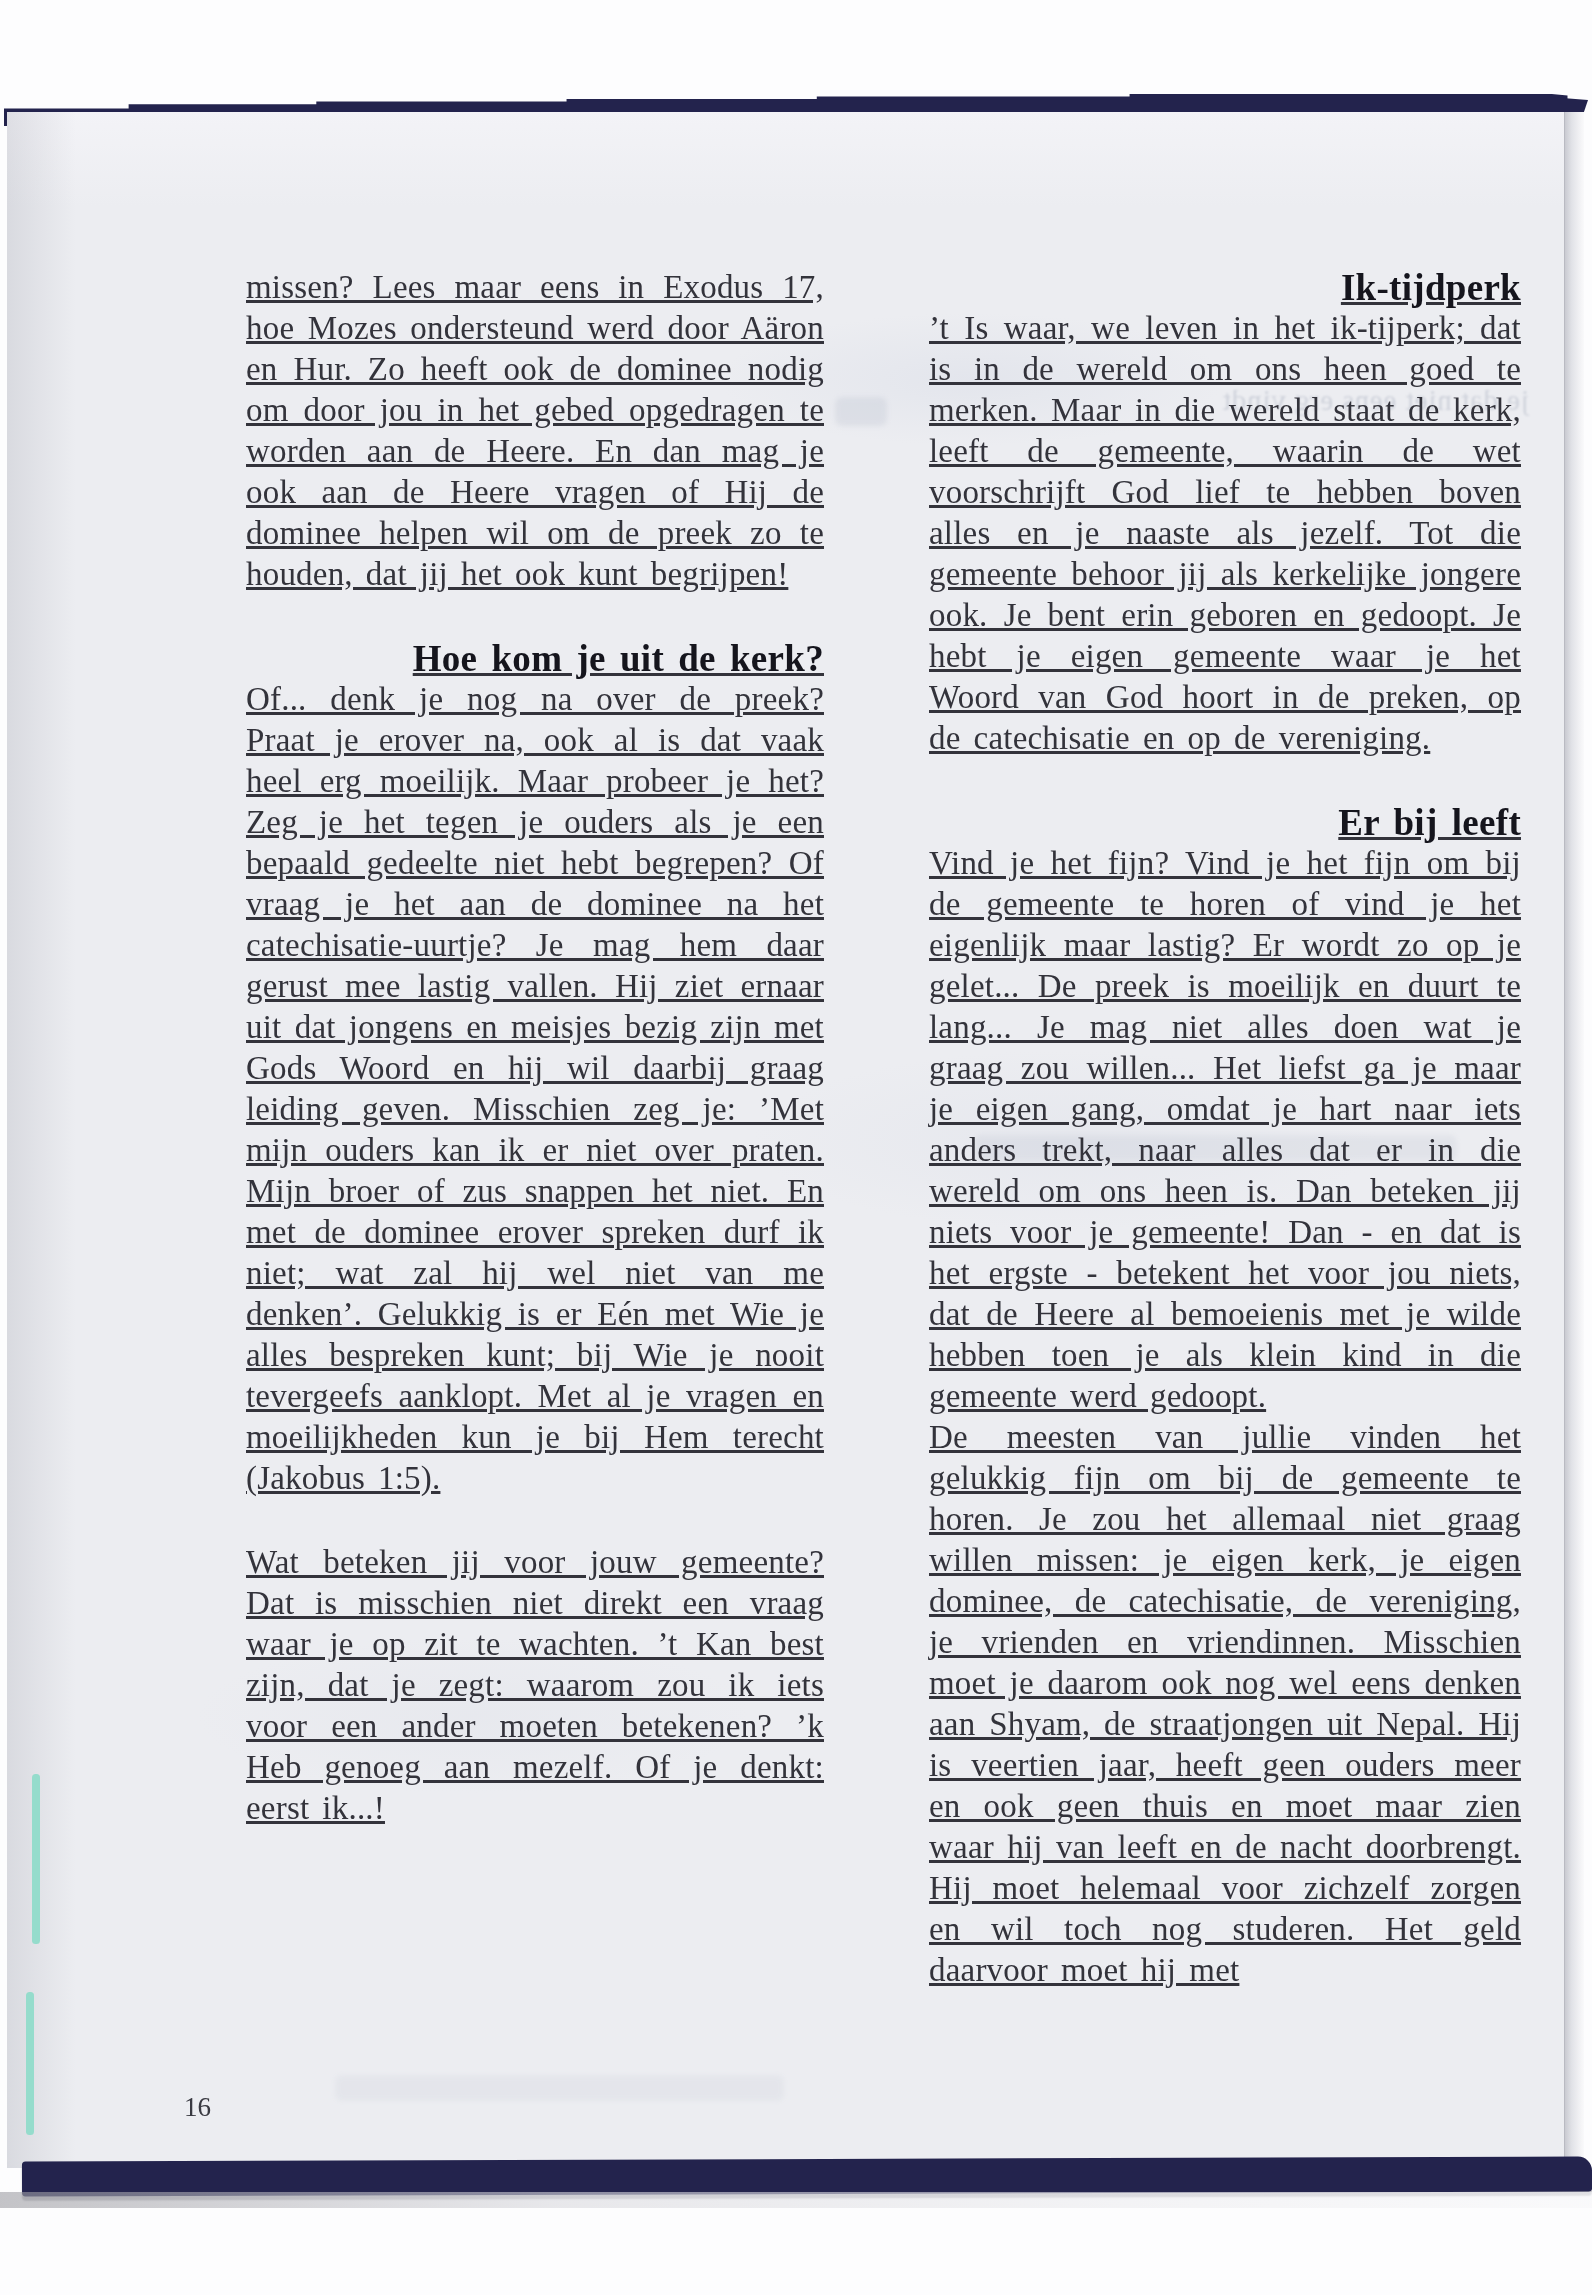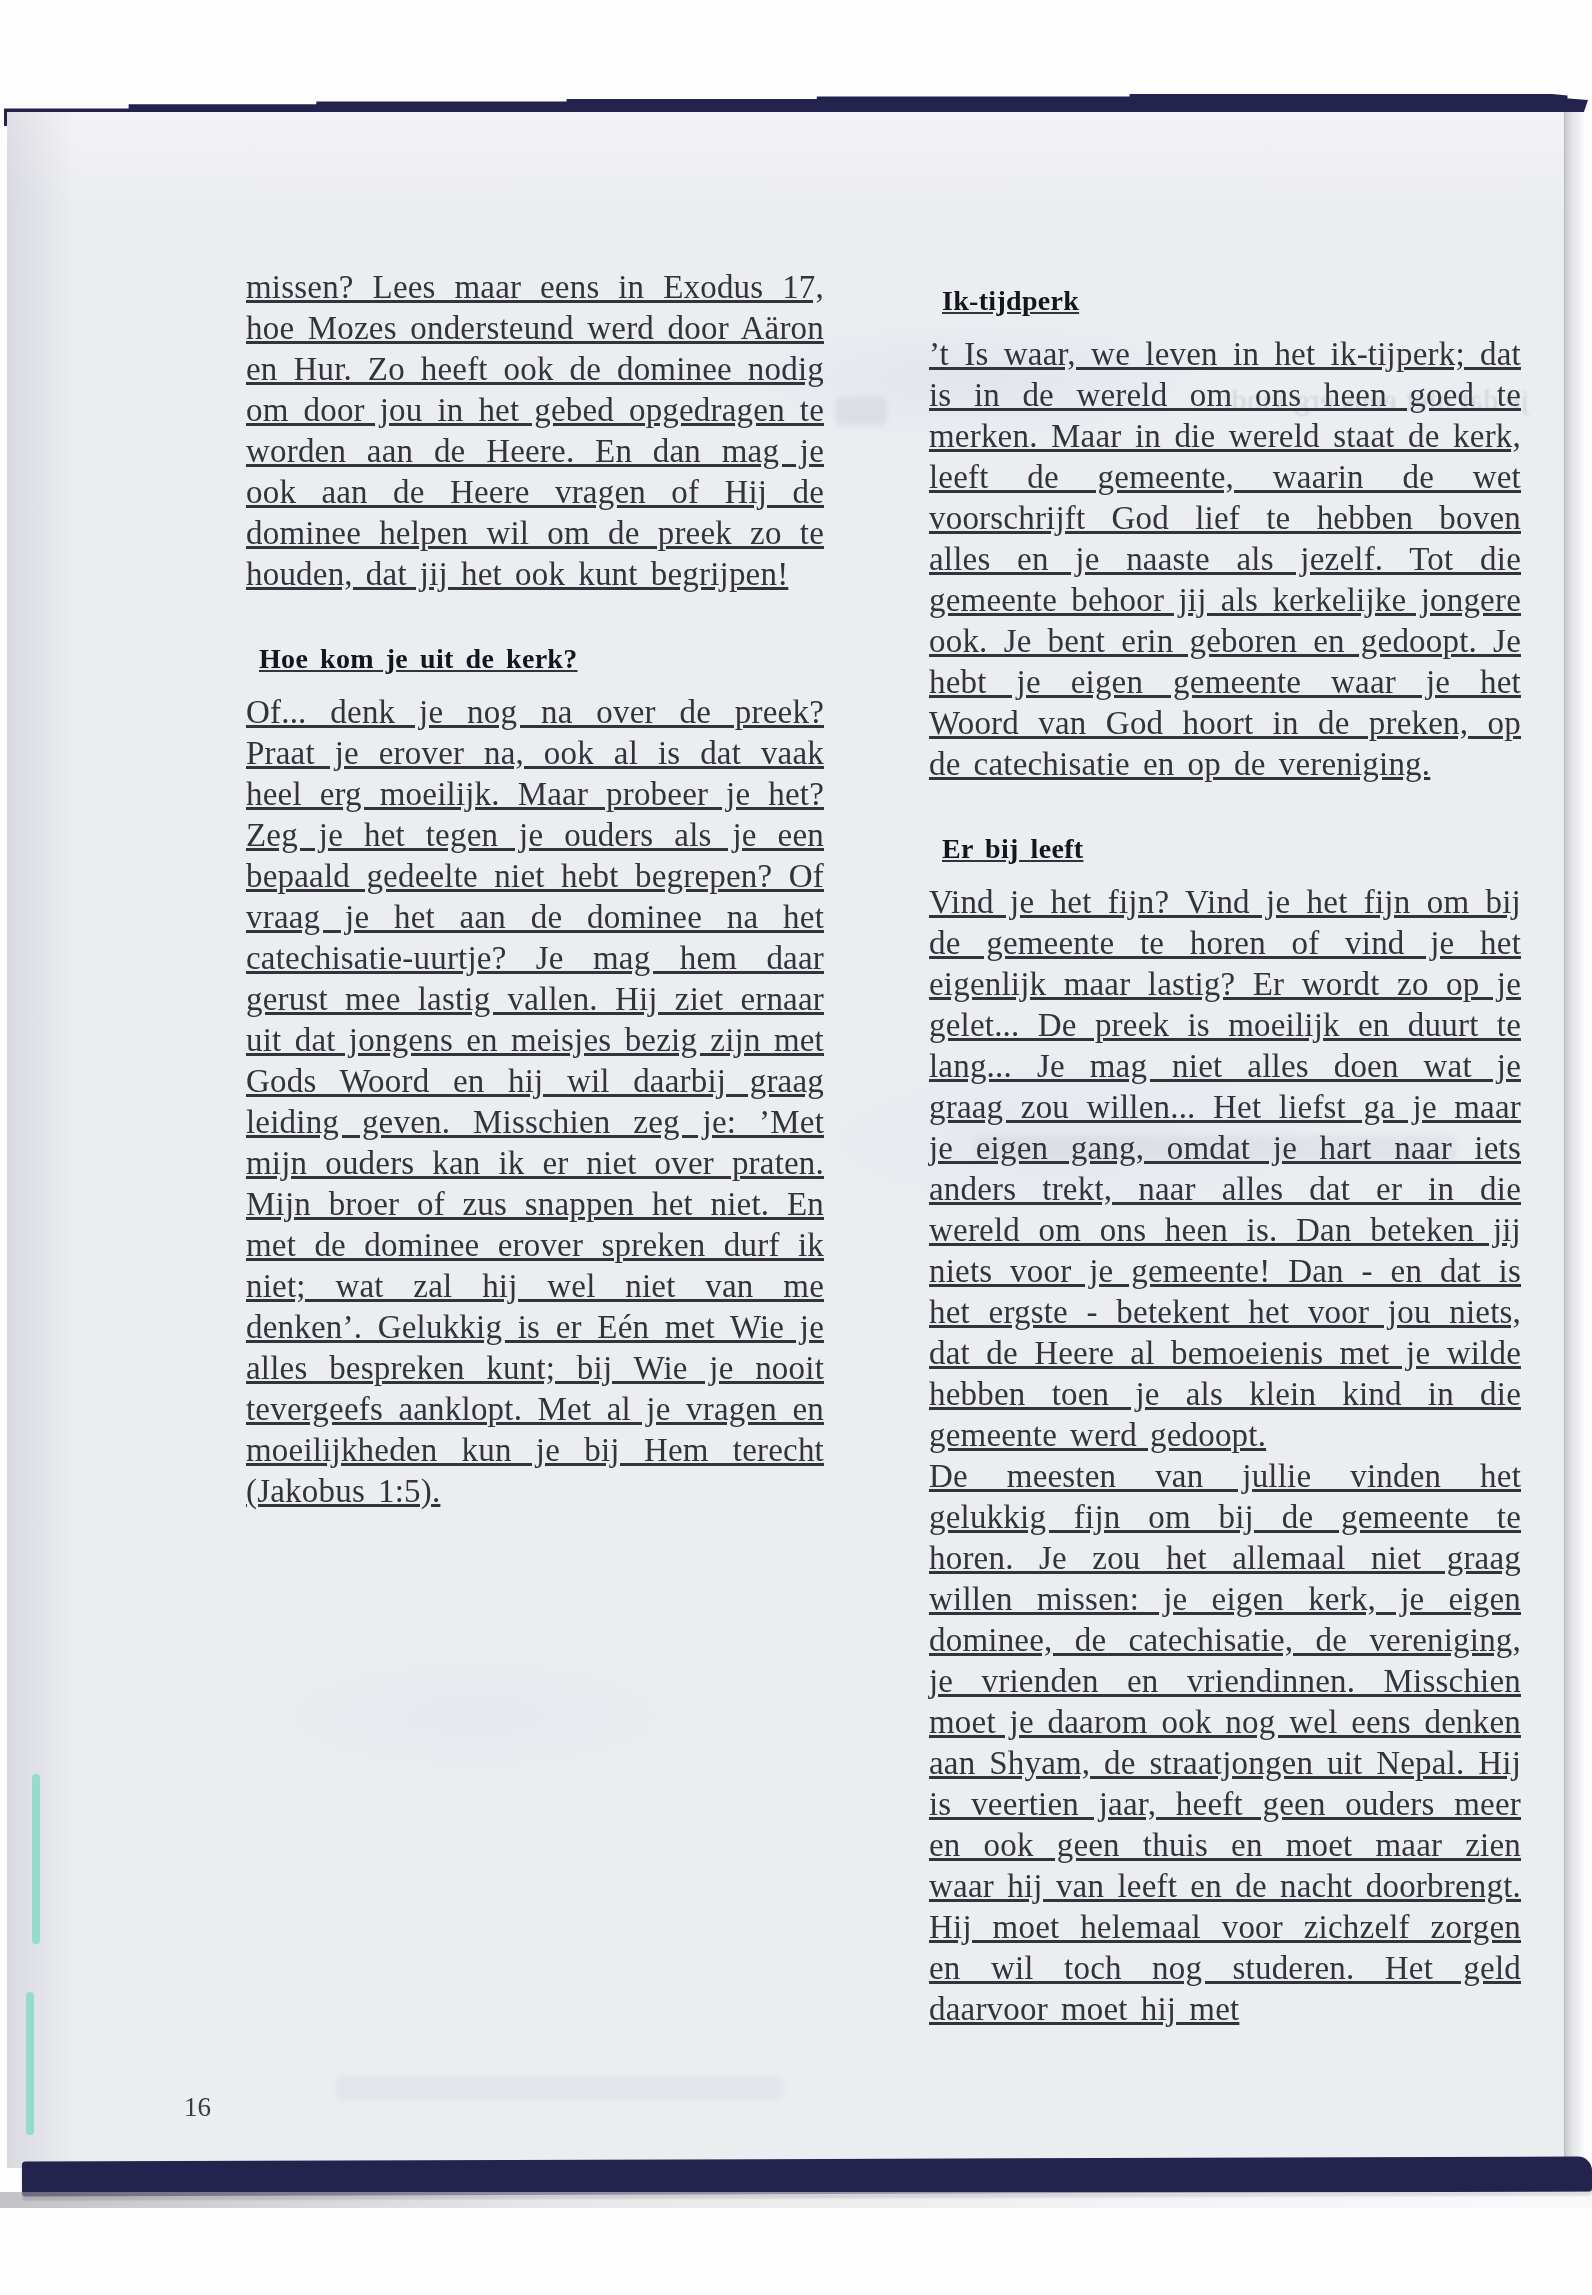--- a/index.html
+++ b/index.html
@@ -63,22 +63,22 @@
   .col{
     position:absolute;top:267px;color:#33333b;
     font-size:33px;line-height:41px;text-align:justify;
     word-spacing:0.14em;letter-spacing:0.2px;text-decoration:underline;
   }
   .col-left{left:246px;width:578px;}
   .col-right{left:929px;width:592px;}
   .sect{margin-top:43px;}
   .sect:first-child{margin-top:0;}
   h2{
-    margin:13px;font-size:28px;line-height:41px;font-weight:bold;
-    color:#15151d;text-align:left;letter-spacing:0.3px;
+    margin:0;font-size:37px;line-height:41px;font-weight:bold;
+    color:#15151d;text-align:right;letter-spacing:0.3px;
   }
   p{margin:0;}
 
   .page-number{
     position:absolute;left:184px;top:2087px;
     font-size:27px;line-height:41px;color:#3a3a42;
   }
 
   
   .bleed-mirror{
@@ -110,20 +110,21 @@
 
   <div class="col col-left">
     <section class="sect">
       <p>missen? Lees maar eens in Exodus 17, hoe Mozes ondersteund werd door Aäron en Hur. Zo heeft ook de dominee nodig om door jou in het gebed opgedragen te worden aan de Heere. En dan mag je ook aan de Heere vragen of Hij de dominee helpen wil om de preek zo te houden, dat jij het ook kunt begrijpen!</p>
     </section>
     <section class="sect">
       <h2>Hoe kom je uit de kerk?</h2>
       <p>Of... denk je nog na over de preek? Praat je erover na, ook al is dat vaak heel erg moeilijk. Maar probeer je het? Zeg je het tegen je ouders als je een bepaald gedeelte niet hebt begrepen? Of vraag je het aan de dominee na het catechisatie-uurtje? Je mag hem daar gerust mee lastig vallen. Hij ziet ernaar uit dat jongens en meisjes bezig zijn met Gods Woord en hij wil daarbij graag leiding geven. Misschien zeg je: ’Met mijn ouders kan ik er niet over praten. Mijn broer of zus snappen het niet. En met de dominee erover spreken durf ik niet; wat zal hij wel niet van me denken’. Gelukkig is er Eén met Wie je alles bespreken kunt; bij Wie je nooit tevergeefs aanklopt. Met al je vragen en moeilijkheden kun je bij Hem terecht (Jakobus 1:5).</p>
     </section>
     <section class="sect">
+      <p>Wat beteken jij voor jouw gemeente? Dat is misschien niet direkt een vraag waar je op zit te wachten. ’t Kan best zijn, dat je zegt: waarom zou ik iets voor een ander moeten betekenen? ’k Heb genoeg aan mezelf. Of je denkt: eerst ik...!</p>
     </section>
   </div>
 
   <div class="col col-right">
     <section class="sect">
       <h2>Ik-tijdperk</h2>
       <p>’t Is waar, we leven in het ik-tijperk; dat is in de wereld om ons heen goed te merken. Maar in die wereld staat de kerk, leeft de gemeente, waarin de wet voorschrijft God lief te hebben boven alles en je naaste als jezelf. Tot die gemeente behoor jij als kerkelijke jongere ook. Je bent erin geboren en gedoopt. Je hebt je eigen gemeente waar je het Woord van God hoort in de preken, op de catechisatie en op de vereniging.</p>
     </section>
     <section class="sect">
       <h2>Er bij leeft</h2>

